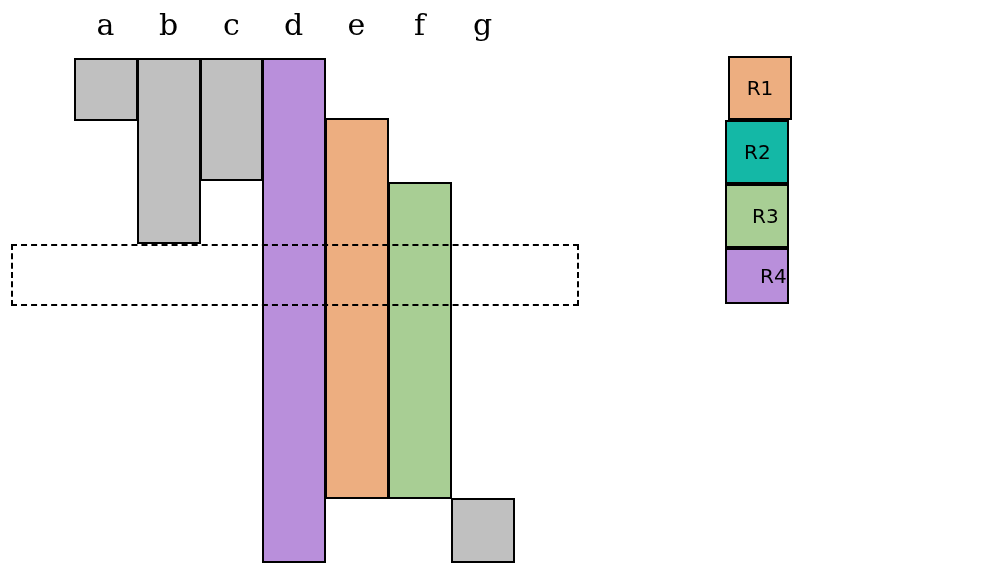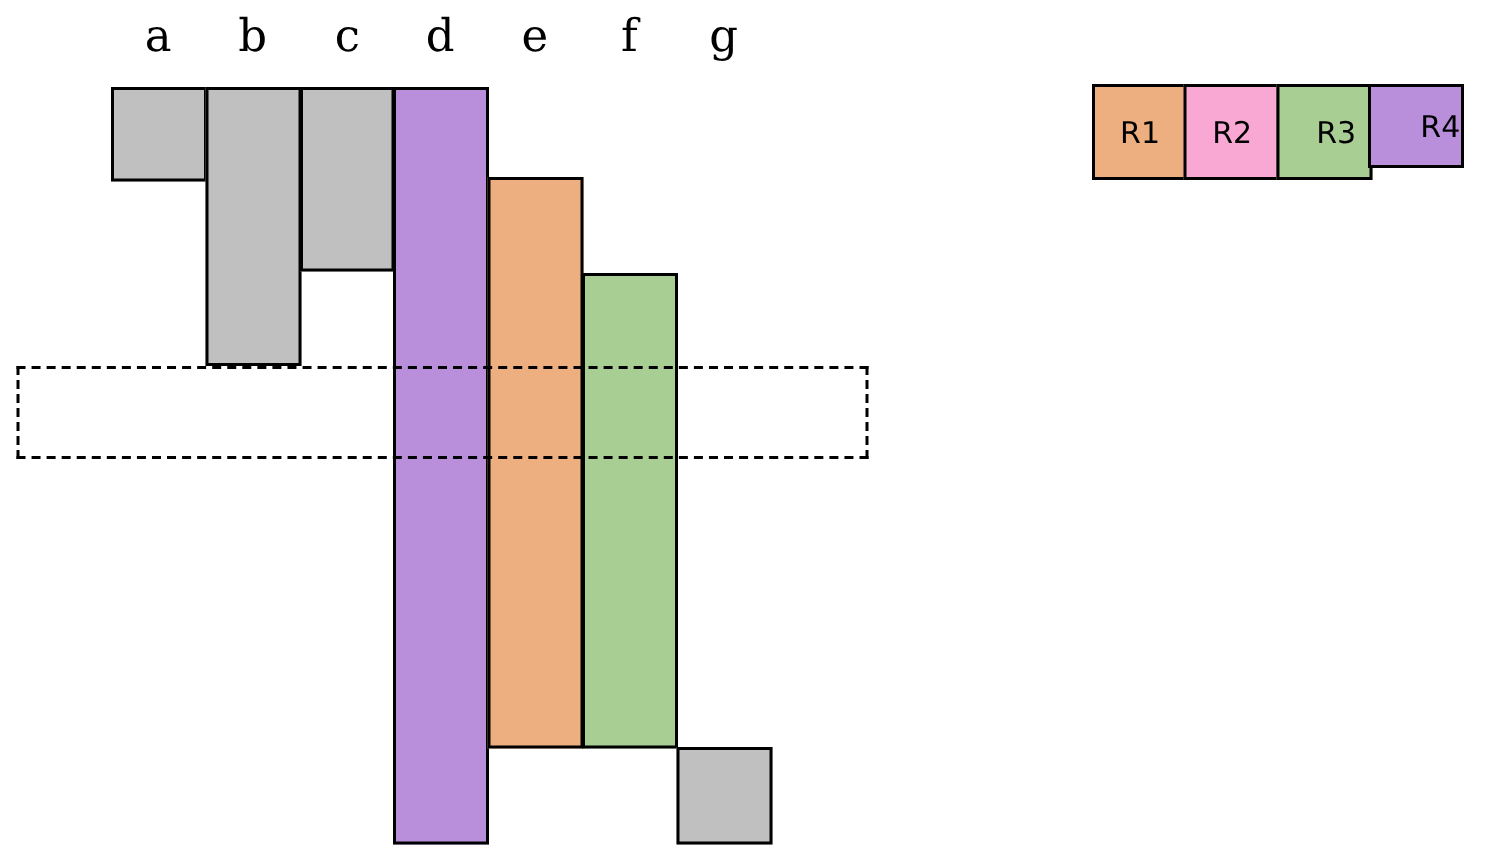--- a/index.html
+++ b/index.html
@@ -34,20 +34,21 @@
   .dashed-region {
     position: absolute;
     box-sizing: border-box;
     border: 2.6px dashed #000000;
     background: transparent;
   }
   #legend {
     position: absolute;
     display: flex;
     box-sizing: border-box;
+    flex-direction: column;
   }
   .legend-cell {
     box-sizing: border-box;
     border: 2.6px solid #000000;
     display: flex;
     align-items: center;
     justify-content: center;
     font-family: "DejaVu Sans", sans-serif;
     font-size: 20px;
     color: #000000;
@@ -80,21 +81,21 @@
       <div class="bar" style="left: 388px; top: 182px; width: 64px; height: 317px; background: rgb(168, 206, 148);"></div>
       <div class="bar" style="left: 451px; top: 498px; width: 64px; height: 65px; background: rgb(192, 192, 192);"></div>
     </div>
 
   <div class="dashed-region" id="dashed-region" style="left: 11px; top: 244px; width: 568px; height: 62px;"></div>
 
   <div id="legend" style="left: 728px; top: 56px;">
       <div class="legend-cell" style="width: 64px; height: 64px; background: rgb(237, 174, 128);">
         <span>R1</span>
       </div>
-      <div class="legend-cell" style="width: 64px; height: 64px; background: #f9a8d4;">
+      <div class="legend-cell" style="width: 64px; height: 64px; background: #14b8a6;">
         <span>R2</span>
       </div>
       <div class="legend-cell" style="width: 64px; height: 64px; background: rgb(168, 206, 148); padding-left: 16px;">
         <span>R3</span>
       </div>
       <div class="legend-cell" style="width: 64px; height: 56px; background: rgb(185, 143, 219); padding-left: 32px;">
         <span>R4</span>
       </div>
     </div>
 

